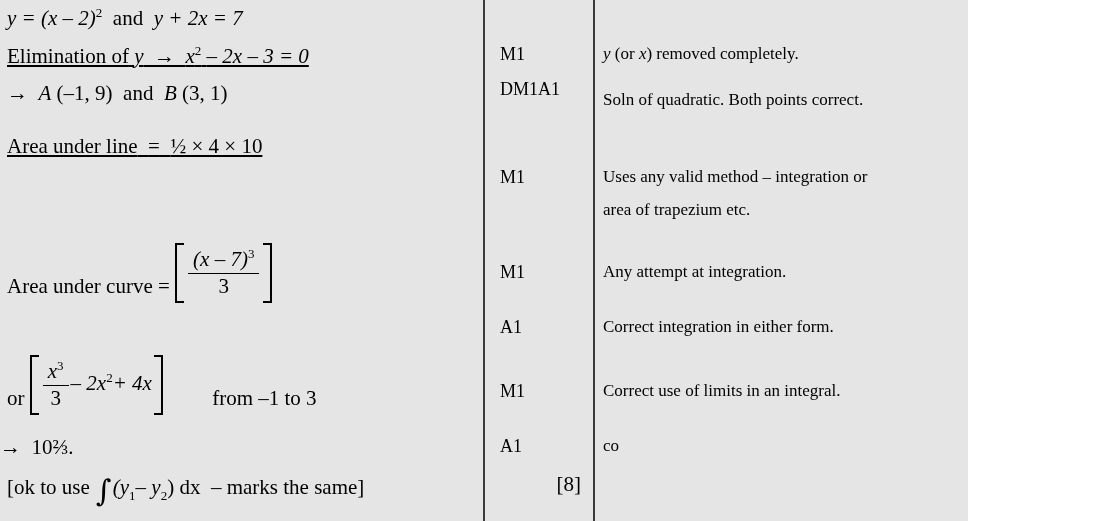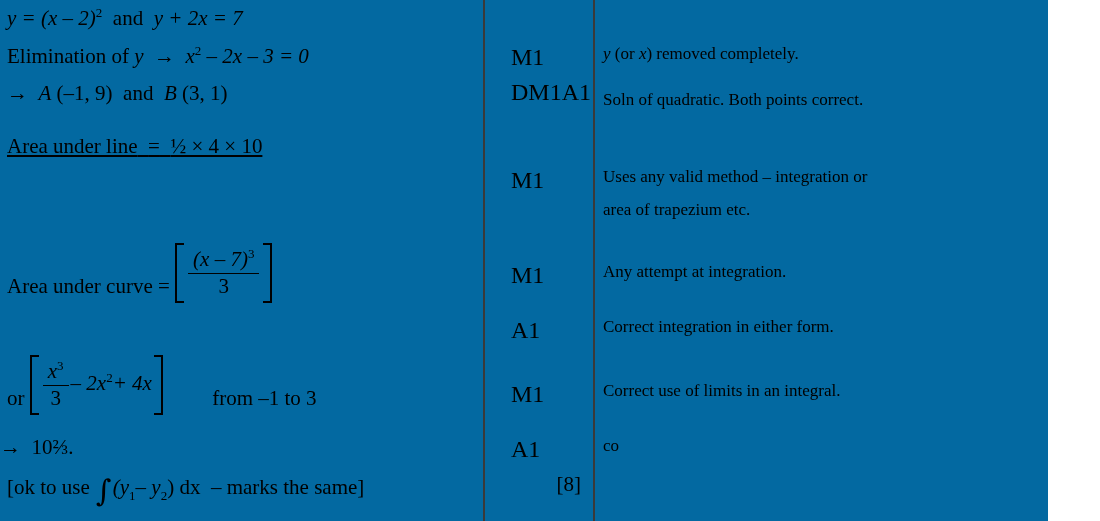--- a/index.html
+++ b/index.html
@@ -6,23 +6,23 @@
     margin: 0;
     padding: 0;
     background: #ffffff;
   }
   body {
     font-family: "Liberation Serif", "DejaVu Serif", serif;
     color: #000000;
   }
   #page {
     position: relative;
-    width: 1048px;
+    width: 968px;
     height: 521px;
-    background: #0369a1;
+    background: #e5e5e5;
     overflow: hidden;
   }
 
   
   .vrule {
     position: absolute;
     top: 0;
     width: 2px;
     height: 521px;
     background: #3a3a3a;
@@ -47,22 +47,22 @@
   }
   .it { font-style: italic; }
 
   
   #working { position: absolute; left: 0; top: 0; width: 483px; height: 521px; }
   #marks   { position: absolute; left: 485px; top: 0; width: 108px; height: 521px; }
   #comments{ position: absolute; left: 595px; top: 0; width: 505px; height: 521px; }
 
   .mark {
     position: absolute;
-    left: 26px;
-    font-size: 24px;
+    left: 15px;
+    font-size: 18px;
     white-space: nowrap;
   }
   .total {
     position: absolute;
     right: 12px;
     font-size: 21px;
     white-space: nowrap;
   }
   .comment {
     position: absolute;
@@ -136,21 +136,21 @@
   <div id="rule-edge"></div>
 
   <div id="working">
 
     <div class="txt" style="left:7px; top:8px;">
       <span class="it">y = (x – 2)</span><span class="sup">2</span>
       &nbsp;<span>and</span>&nbsp;
       <span class="it">y + 2x = 7</span>
     </div>
 
-    <div class="txt" style="left:7px; top:46px;">
+    <div class="txt" style="left:7px; top:46px;text-decoration:underline;">
       <span>Elimination of</span>
       <span class="it">y</span>
       &nbsp;<span>→</span>&nbsp;
       <span class="it">x</span><span class="sup">2</span>
       <span class="it">– 2x – 3 = 0</span>
     </div>
 
     <div class="txt" style="left:7px; top:83px;">
       <span>→</span>&nbsp;
       <span class="it">A</span>

